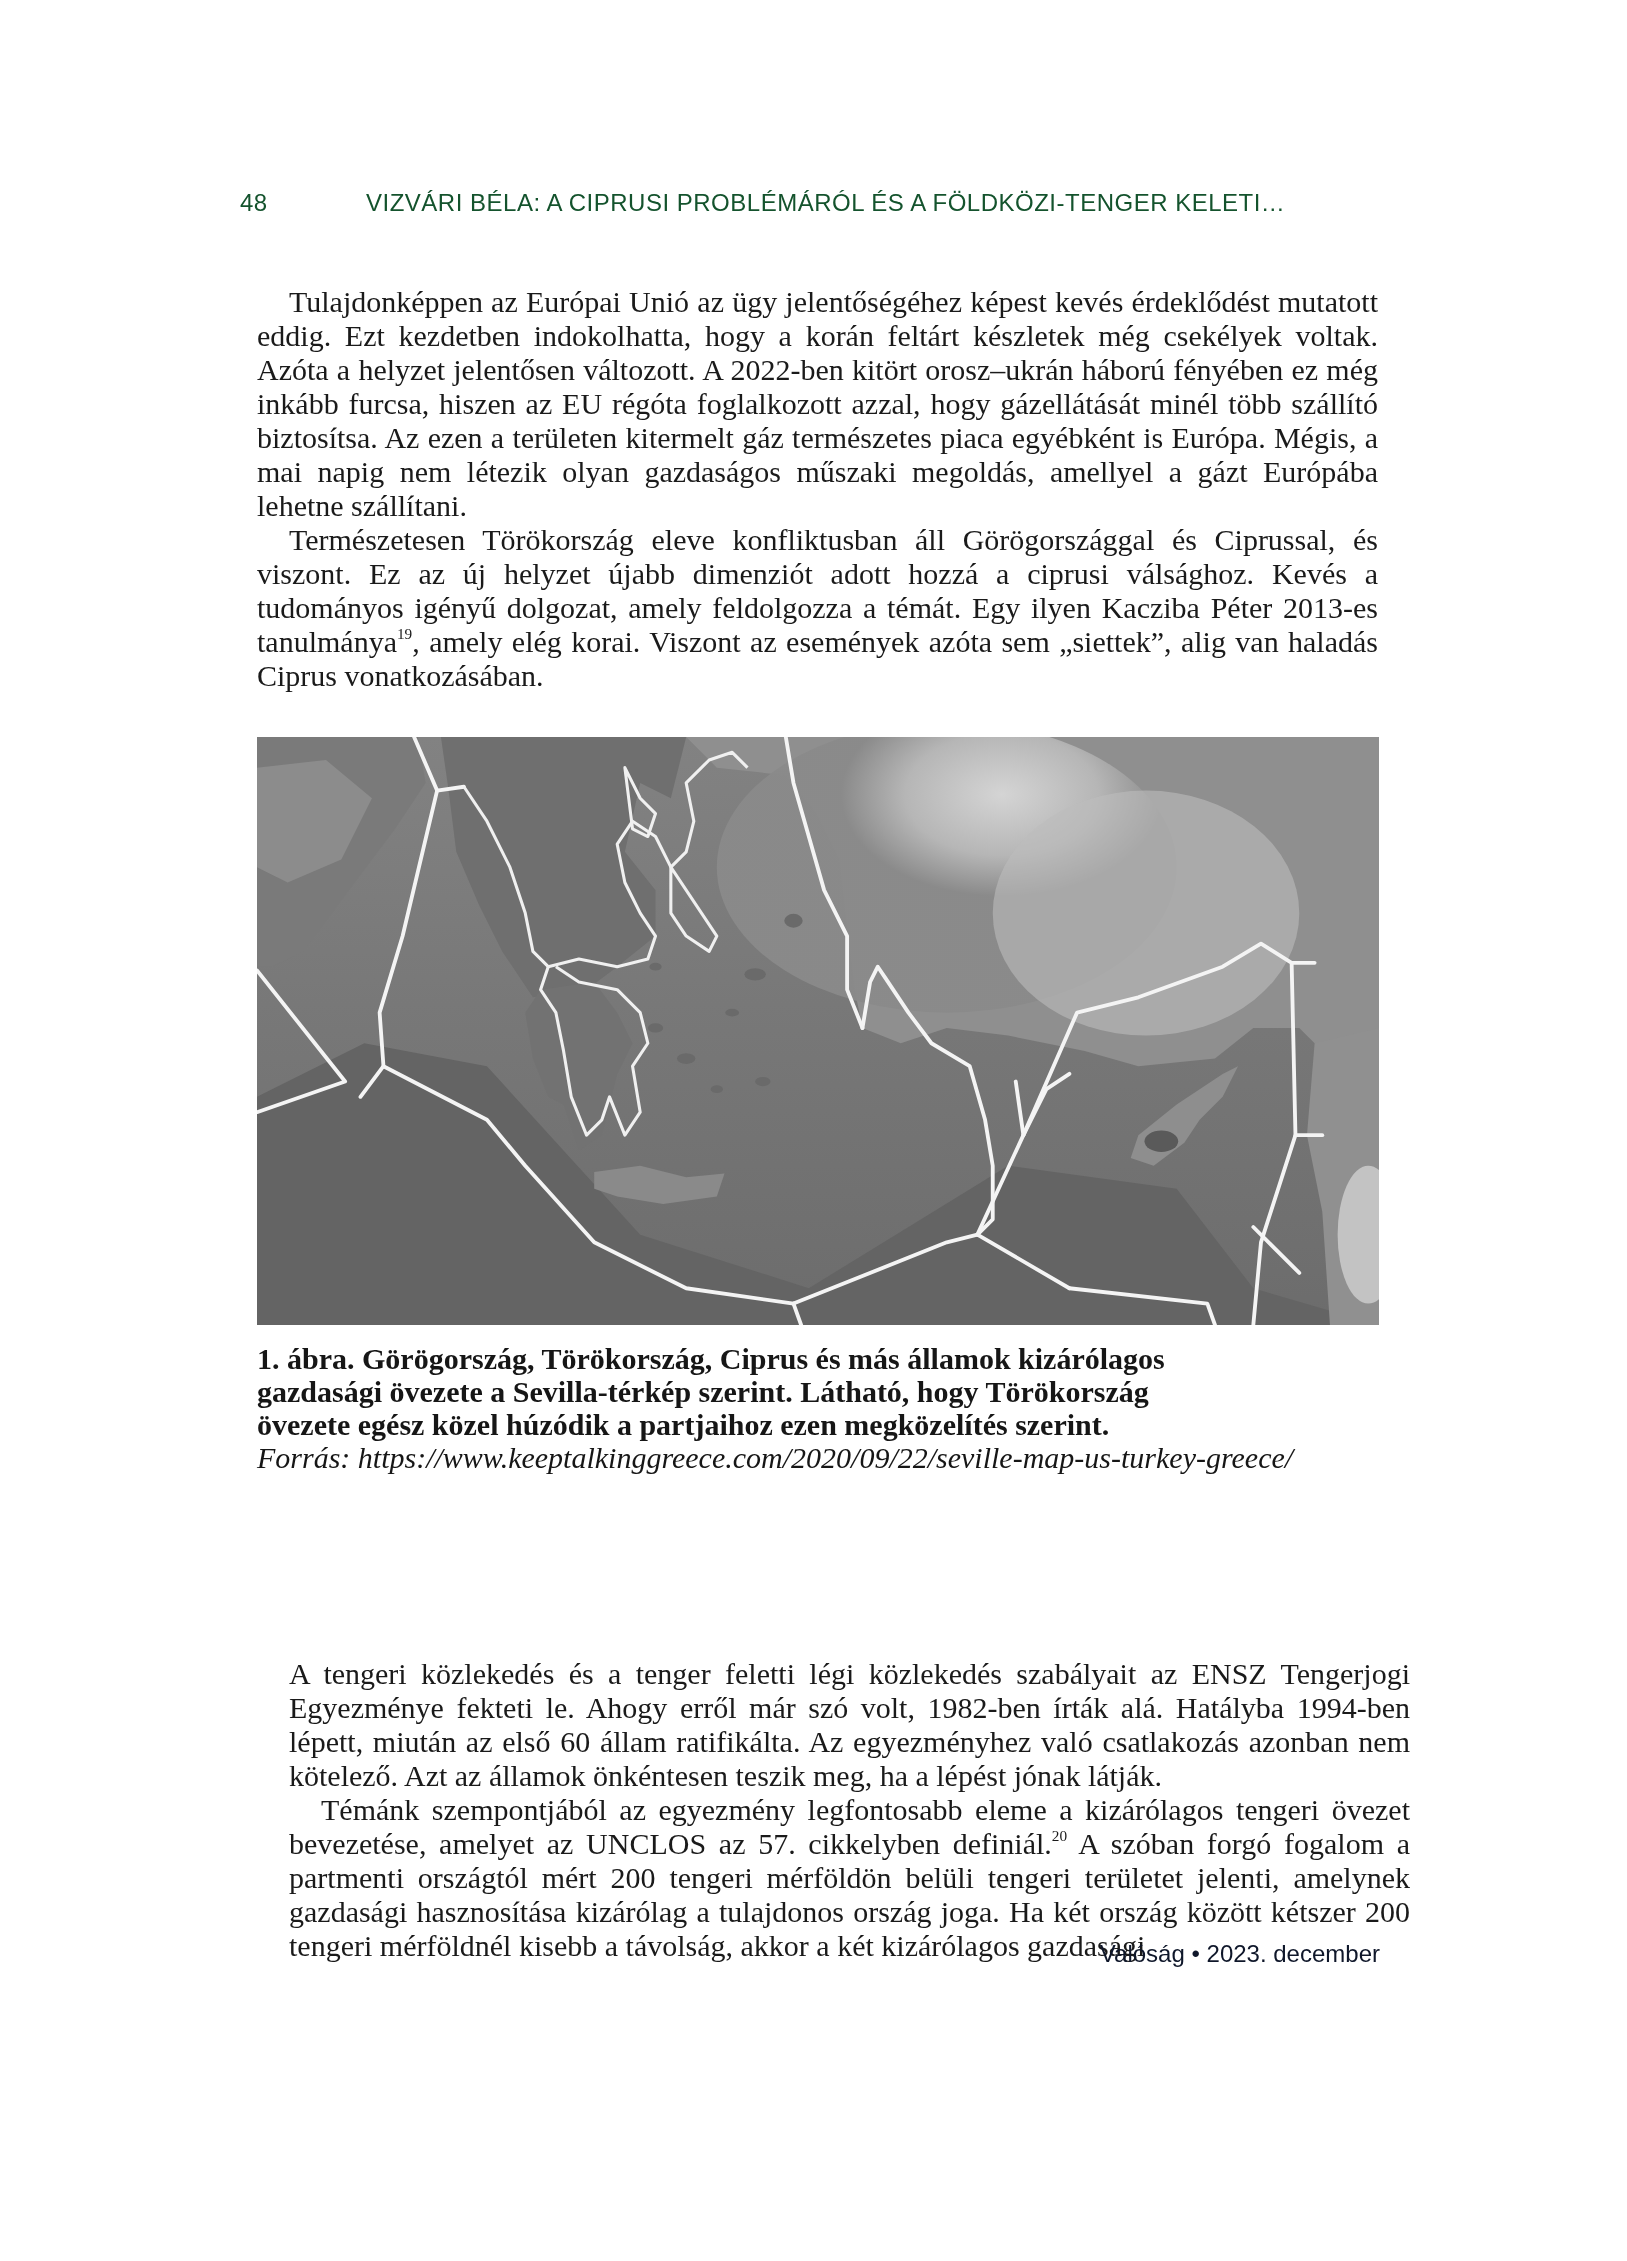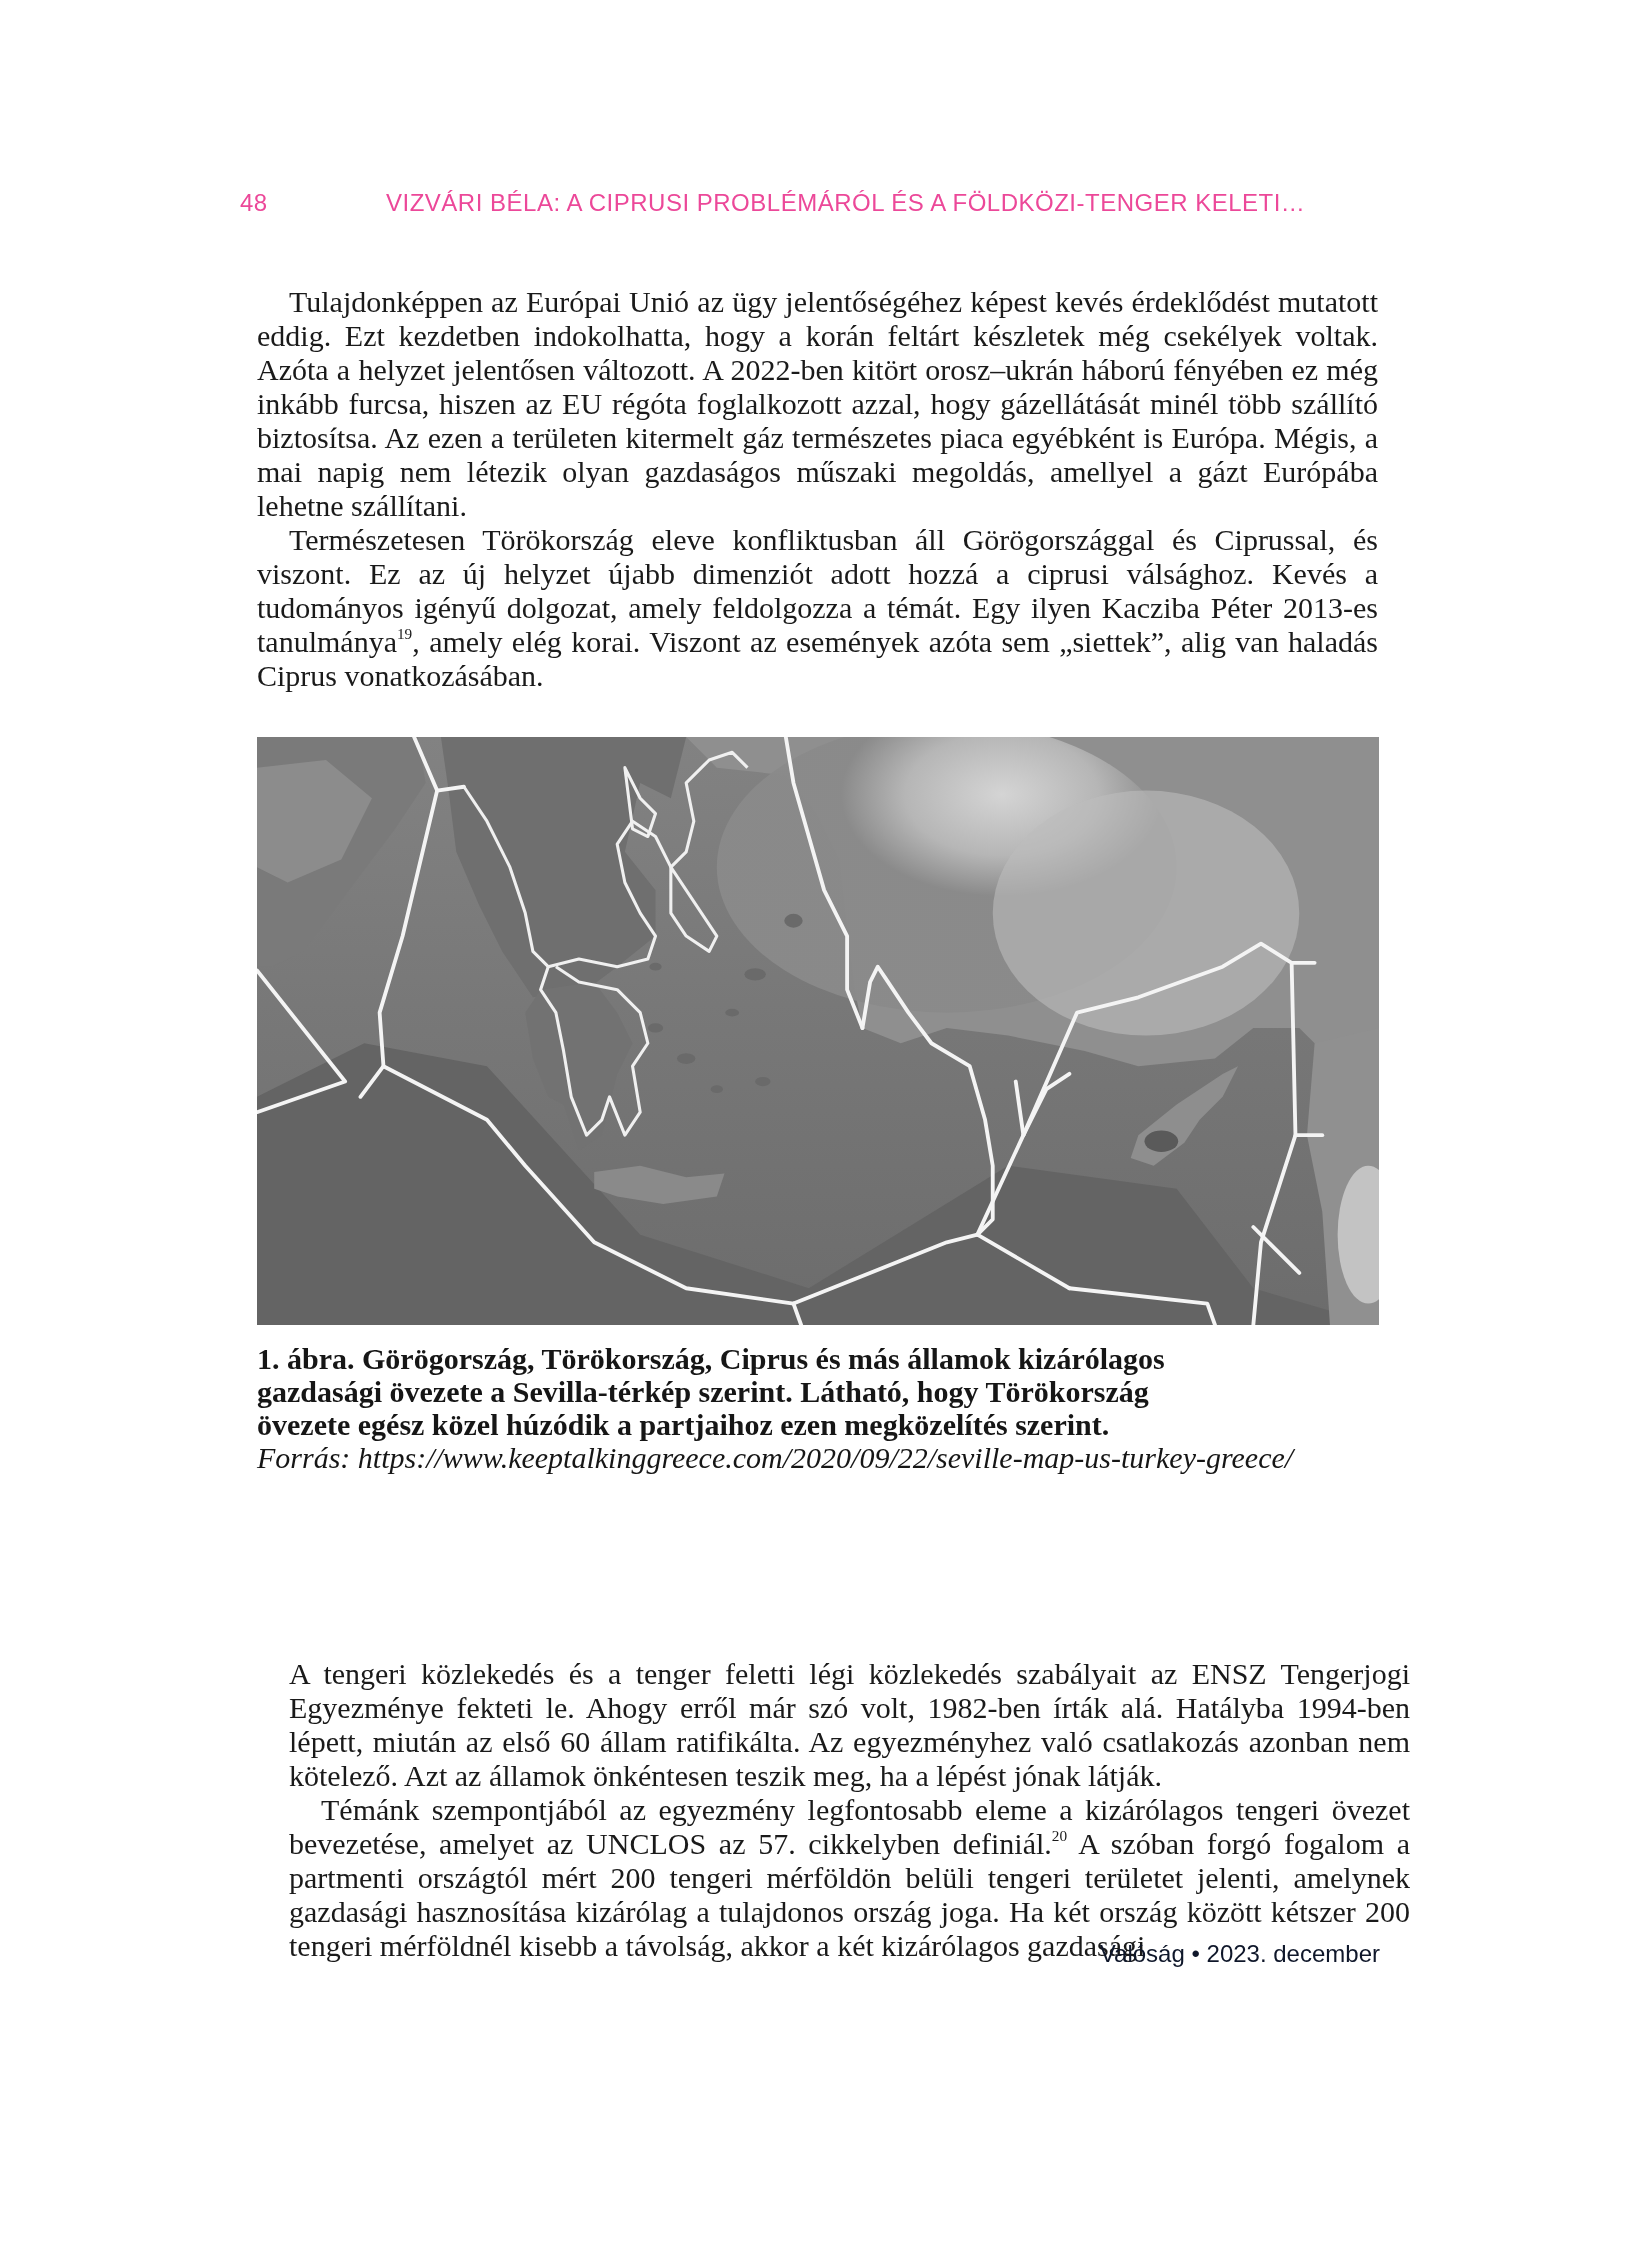--- a/index.html
+++ b/index.html
@@ -1,22 +1,22 @@
 <!DOCTYPE html>
 <html style="font-size:12.3px"><head>
 <meta charset="utf-8">
 <style>
   html, body { margin: 0; padding: 0; background: #ffffff; }
   body { width: 1628px; height: 2261px; position: relative; overflow: hidden; color: #1a1a1a; }
   .page { position: absolute; left: 0; top: 0; width: 1628px; height: 2261px; background: #fff; }
 
   .running-head { position: absolute; top: 181px; left: 240px; width: 1142px; height: 38px;
-    font-family: "Liberation Sans", sans-serif; font-size: 24px; letter-spacing: 0.5px; color: #ec4899; }
+    font-family: "Liberation Sans", sans-serif; font-size: 24px; letter-spacing: 0.5px; color: #14532d; }
   .running-head .pno { position: absolute; left: 0; top: 7.7px; }
-  .running-head .rtitle { position: absolute; left: 126px; top: 7.7px; white-space: nowrap; margin-left: 20px; }
+  .running-head .rtitle { position: absolute; left: 126px; top: 7.7px; white-space: nowrap; }
 
   .body-text { position: absolute; left: 257px; width: 1121px;
     font-family: "Liberation Serif", serif; font-size: 30px; line-height: 34px; color: #1a1a1a; }
   .body-text p { margin: 0; text-align: justify; text-align-last: left; }
   .body-text p.indent { text-indent: 32px; }
   .body-text sup { font-size: 15.3px; line-height: 0; vertical-align: 13px; }
 
   .block-1 { top: 285px; }
 
   .figure { position: absolute; left: 257px; top: 737px; width: 1122px; height: 588px; overflow: hidden; background: #7a7a7a; }

